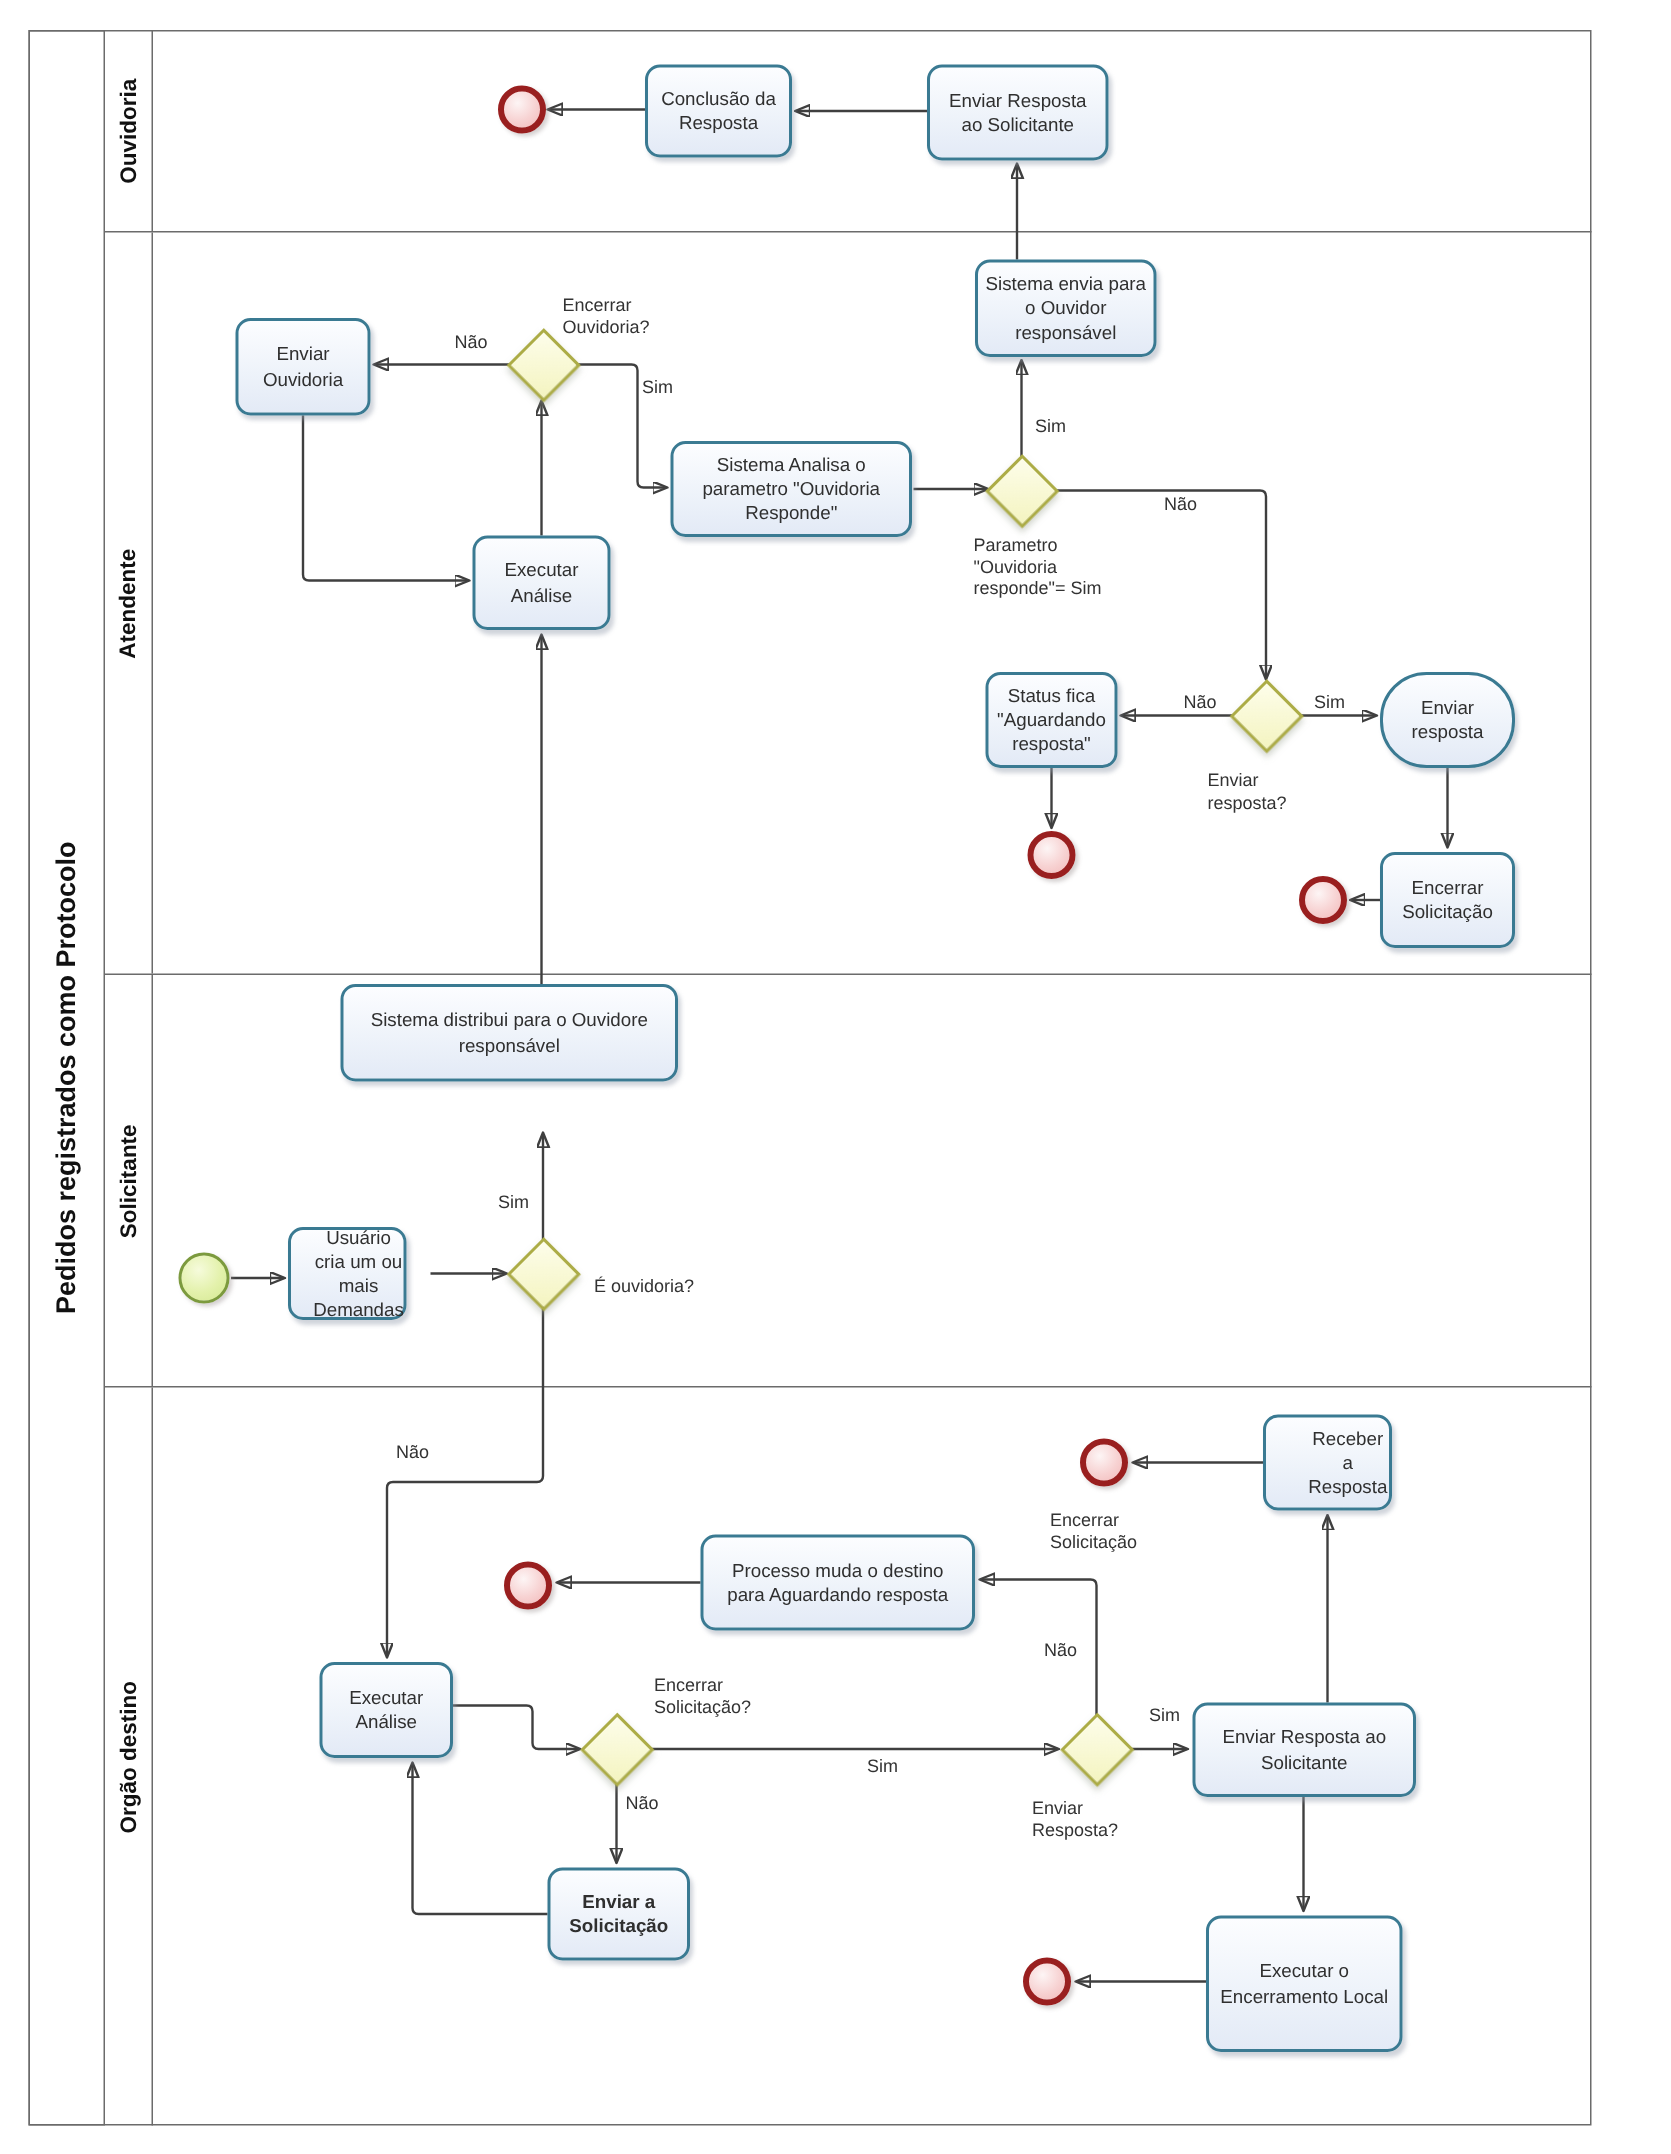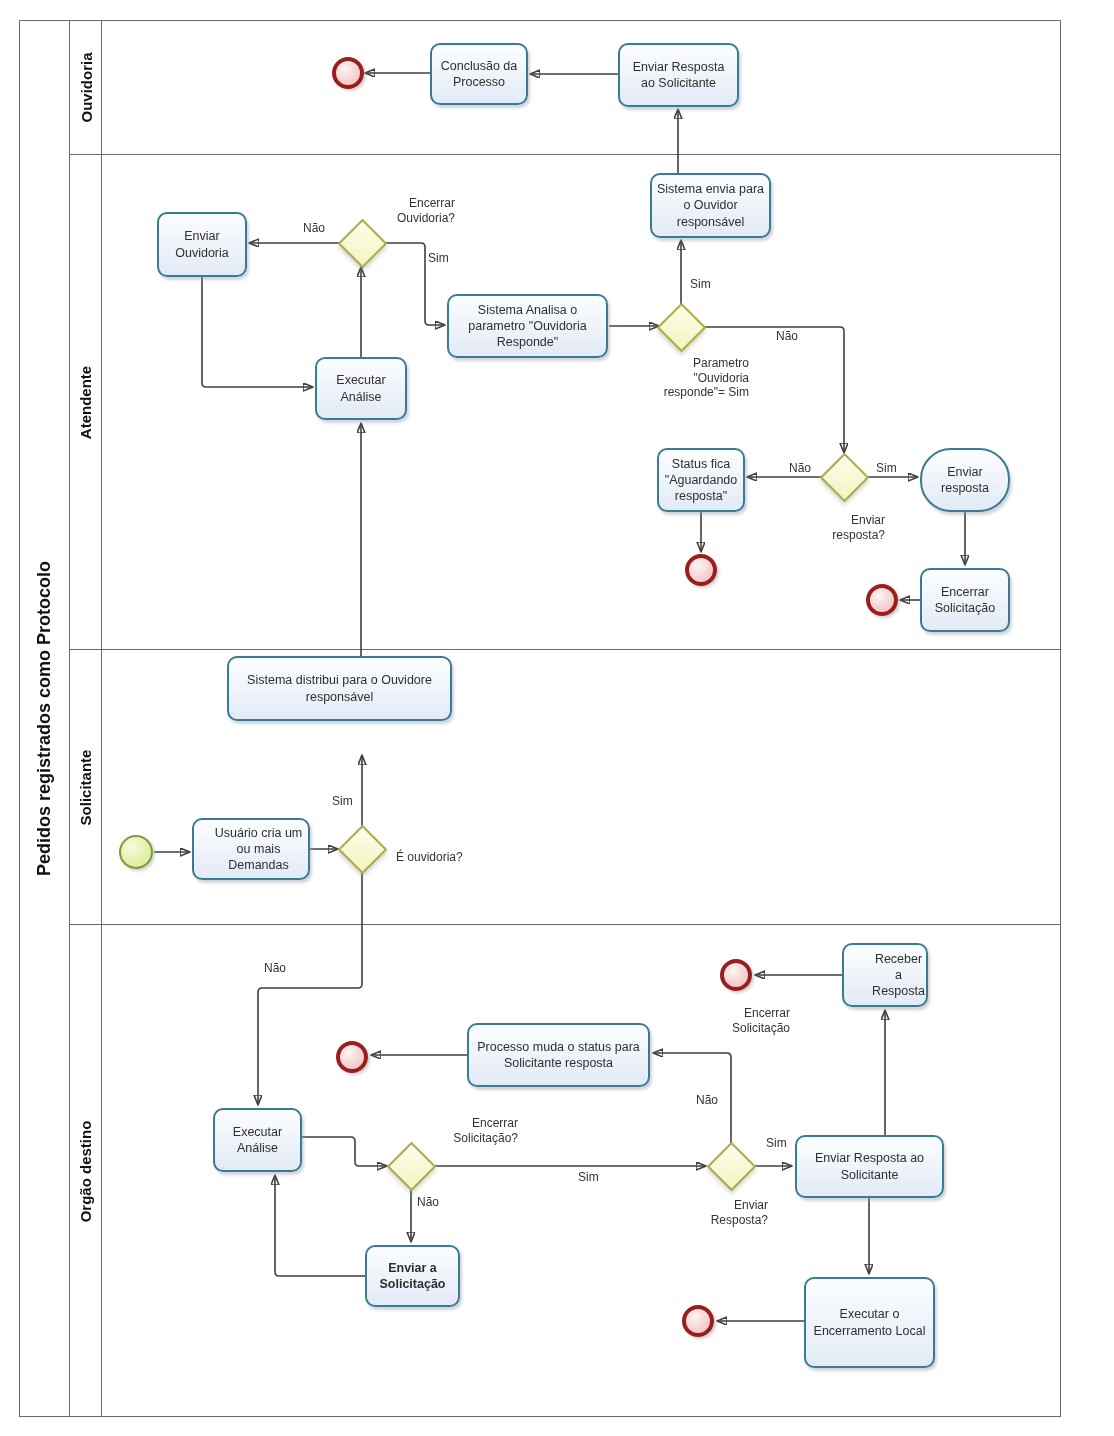--- a/index.html
+++ b/index.html
@@ -30,21 +30,21 @@
       background:linear-gradient(135deg,#fdfdea 0%,#f4f4c0 100%);
       filter:drop-shadow(2px 2px 2px rgba(160,165,150,.5));}
   .ev{position:absolute;border-radius:50%;box-sizing:border-box;
       box-shadow:2px 2px 3px rgba(160,150,150,.45);}
   .ev-start{width:34px;height:34px;border:2.5px solid #7c9a3e;
       background:radial-gradient(circle at 38% 32%,#f6fbdc 0%,#e3f1ab 55%,#d4e892 100%);}
   .ev-end{width:32px;height:32px;border:4px solid #991f1f;
       background:radial-gradient(circle at 38% 32%,#fdf5f5 0%,#f7d2d2 55%,#f2baba 100%);}
   
   .elabel{position:absolute;font-size:12px;color:#333;white-space:pre-line;line-height:1.22;}
-  .elabel.c{text-align:right;}
+  .elabel.c{text-align:left;}
   svg.wires{position:absolute;left:0;top:0;pointer-events:none;}
   svg.wires path{fill:none;stroke:#3f3f3f;stroke-width:1.6;stroke-linejoin:round;}
 </style>
 </head>
 <body>
 
 <div id="stage">
 
   <div class="frame"></div>
   <div class="pool-strip">
@@ -103,33 +103,33 @@
     <path d="M 434 1166 L 705 1166" marker-end="url(#arr)"></path>
     <path d="M 754 1166 L 791 1166" marker-end="url(#arr)"></path>
     <path d="M 731 1144 L 731 1057 Q 731 1053 727 1053 L 654 1053" marker-end="url(#arr)"></path>
     <path d="M 467 1055 L 372 1055" marker-end="url(#arr)"></path>
     <path d="M 885 1135 L 885 1011" marker-end="url(#arr)"></path>
     <path d="M 842 975 L 756 975" marker-end="url(#arr)"></path>
     <path d="M 869 1198 L 869 1273" marker-end="url(#arr)"></path>
     <path d="M 804 1321 L 718 1321" marker-end="url(#arr)"></path>
   </svg>
 
-  <div class="task" style="left:430px;top:43px;width:98px;height:62px;">Conclusão da Processo</div>
+  <div class="task" style="left:430px;top:43px;width:98px;height:62px;">Conclusão da Resposta</div>
   <div class="task" style="left:618px;top:43px;width:121px;height:64px;">Enviar Resposta ao Solicitante</div>
   <div class="task" style="left:157px;top:212px;width:90px;height:65px;">Enviar Ouvidoria</div>
   <div class="task" style="left:650px;top:173px;width:121px;height:65px;">Sistema envia para o Ouvidor responsável</div>
   <div class="task" style="left:447px;top:294px;width:161px;height:64px;">Sistema Analisa o parametro "Ouvidoria Responde"</div>
   <div class="task" style="left:315px;top:357px;width:92px;height:63px;">Executar Análise</div>
   <div class="task" style="left:657px;top:448px;width:88px;height:64px;">Status fica "Aguardando resposta"</div>
   <div class="task" style="left:920px;top:448px;width:90px;height:64px;border-radius:31px;">Enviar resposta</div>
   <div class="task" style="left:920px;top:568px;width:90px;height:64px;">Encerrar Solicitação</div>
   <div class="task" style="left:227px;top:656px;width:225px;height:65px;">Sistema distribui para o Ouvidore responsável</div>
-  <div class="task" style="left:192px;top:818px;width:118px;height:62px;padding-left:20px;">Usuário cria um ou mais Demandas</div>
+  <div class="task" style="left:192px;top:818px;width:79px;height:62px;padding-left:20px;">Usuário cria um ou mais Demandas</div>
   <div class="task" style="left:213px;top:1108px;width:89px;height:64px;">Executar Análise</div>
-  <div class="task" style="left:467px;top:1023px;width:183px;height:64px;">Processo muda o status para Solicitante resposta</div>
+  <div class="task" style="left:467px;top:1023px;width:183px;height:64px;">Processo muda o destino para Aguardando resposta</div>
   <div class="task" style="left:365px;top:1245px;width:95px;height:62px;font-weight:bold;">Enviar a Solicitação</div>
   <div class="task" style="left:795px;top:1135px;width:149px;height:63px;">Enviar Resposta ao Solicitante</div>
   <div class="task" style="left:842px;top:943px;width:86px;height:64px;padding-left:32px;">Receber a Resposta</div>
   <div class="task" style="left:804px;top:1277px;width:131px;height:91px;">Executar o Encerramento Local</div>
 
   <div class="gw" style="left:345px;top:226px;"></div>
   <div class="gw" style="left:664px;top:310px;"></div>
   <div class="gw" style="left:827px;top:460px;"></div>
   <div class="gw" style="left:345px;top:832px;"></div>
   <div class="gw" style="left:394px;top:1149px;"></div>

